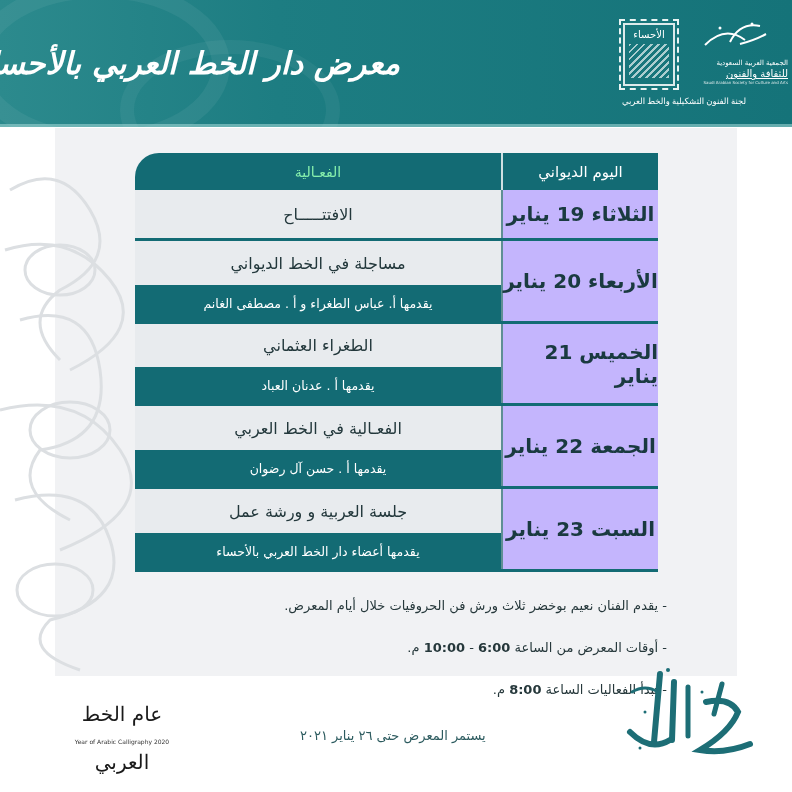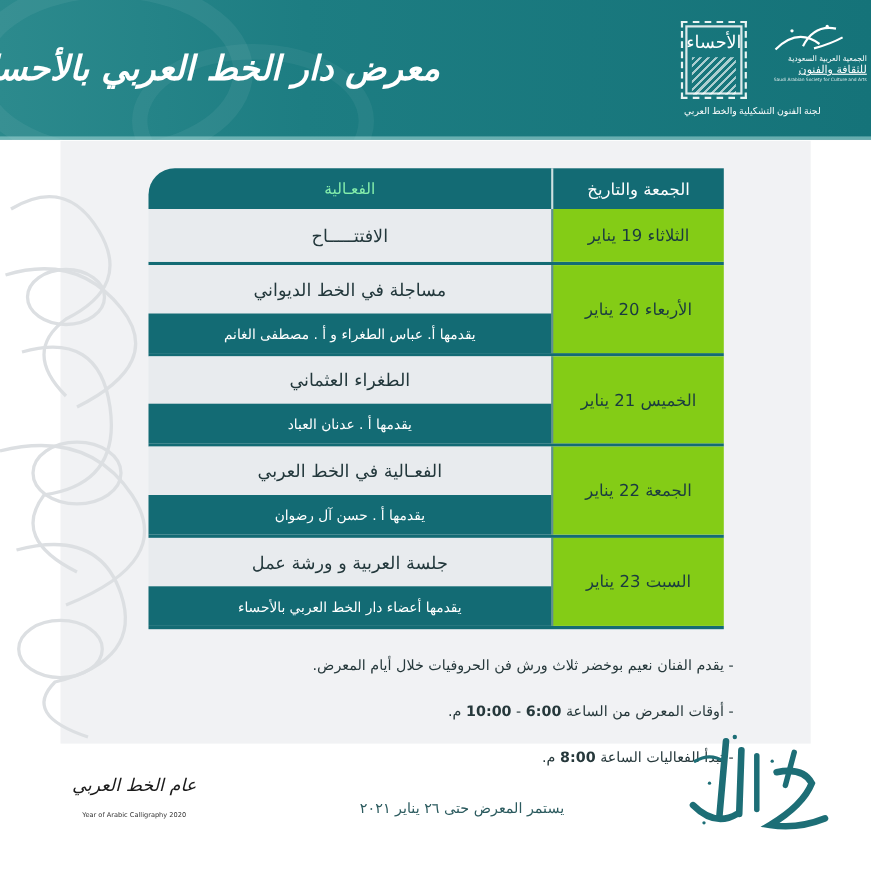--- a/index.html
+++ b/index.html
@@ -28,32 +28,32 @@
     font-style: italic;
   }
   .header-bottom-line {
     position: absolute; left: 0; bottom: 0; width: 792px; height: 3px; background: #9dd3d2; opacity: .6;
   }
   .logo-stamp {
     position: absolute; left: 619px; top: 19px; width: 60px; height: 71px;
     border: 2px dashed #e9f4f3; outline: 2px solid rgba(255,255,255,0.85); outline-offset: -6px;
     color: #fff; text-align: center; direction: rtl;
   }
-  .logo-stamp .stamp-text { font-size: 16px; margin-top: 8px; display: block; }
+  .logo-stamp .stamp-text { font-size: 10px; margin-top: 8px; display: block; }
   .logo-stamp .stamp-pattern {
     display: block; margin: 4px auto 0; width: 40px; height: 34px;
     background:
       repeating-linear-gradient(135deg, rgba(255,255,255,.8) 0 2px, transparent 2px 5px);
     opacity: .8;
   }
   .logo-leaf {
     position: absolute; left: 700px; top: 20px; width: 70px; height: 30px;
   }
   .logo-society {
-    position: absolute; left: 688px; top: 48px; width: 100px; direction: rtl; text-align: right;
+    position: absolute; left: 688px; top: 58px; width: 100px; direction: rtl; text-align: right;
     color: #fff;
   }
   .logo-society .l1 { font-size: 7px; display: block; line-height: 10px; }
   .logo-society .l2 { font-size: 10px; display: block; line-height: 12px; text-decoration: underline; }
   .logo-society .l3 { font-size: 4px; display: block; line-height: 6px; opacity: .85; direction: ltr; text-align: right; }
   .logo-committee {
     position: absolute; left: 596px; top: 96px; width: 176px; direction: rtl; text-align: center;
     color: #fff; font-size: 8.5px; font-family: Liberation Serif, serif;
   }
 
@@ -67,23 +67,23 @@
   }
 
   
   .schedule {
     position: absolute; left: 135px; top: 153px; width: 523px;
   }
   .row { position: relative; display: flex; direction: rtl; }
   .date-cell {
     width: 157px; flex: 0 0 157px;
     display: flex; align-items: center; justify-content: center;
-    color: #1a3a40; font-size: 15px; font-weight: normal;
+    color: #1a3a40; font-size: 20px; font-weight: bold;
     border-left: 2px solid #5f8f94;
-    background: #84cc16;
+    background: #c4b5fd;
   }
   .act-cell { flex: 1; display: flex; flex-direction: column; }
   .act-title {
     flex: 1; display: flex; align-items: center; justify-content: center;
     color: #23383c; font-size: 16px; background: #e8ebee;
   }
   .act-presenter {
     height: 36px; display: flex; align-items: center; justify-content: center;
     color: #ffffff; font-size: 12.5px; background: #136b74;
   }
@@ -109,28 +109,28 @@
   .notes {
     position: absolute; left: 95px; top: 577px; width: 572px;
     direction: rtl; text-align: right; color: #26383b; font-size: 13px;
   }
   .note { display: block; height: 26px; line-height: 26px; margin-top: 16px; }
   .note b { font-weight: bold; }
 
   
   .footer-continue {
     position: absolute; left: 300px; top: 728px; width: 240px;
-    direction: rtl; text-align: center; color: #2b5a5e; font-size: 13px;
+    direction: rtl; text-align: left; color: #2b5a5e; font-size: 13px;
   }
   .year-logo {
     position: absolute; left: 62px; top: 690px; width: 120px; height: 70px; text-align: center;
   }
   .year-logo .calli {
-    display: block; font-family: "DejaVu Serif", serif; font-size: 16px; color: #1a1a1a;
-    direction: rtl; letter-spacing: -2px; height: 48px; line-height: 48px; font-style: italic;
+    display: block; font-family: "DejaVu Serif", serif; font-size: 20px; color: #1a1a1a;
+    direction: rtl; letter-spacing: -2px; height: 48px; line-height: 48px; 
   }
   .year-logo .cap { display: block; font-size: 6px; color: #333; }
   .khatt-logo {
     position: absolute; left: 610px; top: 662px; width: 150px; height: 100px;
   }
 </style>
 </head>
 <body>
 
 <div class="header">
@@ -169,21 +169,21 @@
     <path d="M0 240 Q80 220 120 280 T60 380"></path>
     <path d="M15 330 Q90 310 110 370 T50 450 Q20 480 80 500"></path>
     <ellipse cx="60" cy="100" rx="35" ry="25"></ellipse>
     <ellipse cx="70" cy="260" rx="40" ry="28"></ellipse>
     <ellipse cx="55" cy="420" rx="38" ry="26"></ellipse>
   </g>
 </svg>
 
 <div class="schedule">
   <div class="row thead">
-    <div class="date-cell">الجمعة والتاريخ</div>
+    <div class="date-cell">اليوم الديواني</div>
     <div class="act-cell">الفعـالية</div>
   </div>
 
   <div class="row r1">
     <div class="date-cell">الثلاثاء 19 يناير</div>
     <div class="act-cell">
       <div class="act-title">الافتتـــــاح</div>
     </div>
   </div>
   <div class="row-sep"></div>

